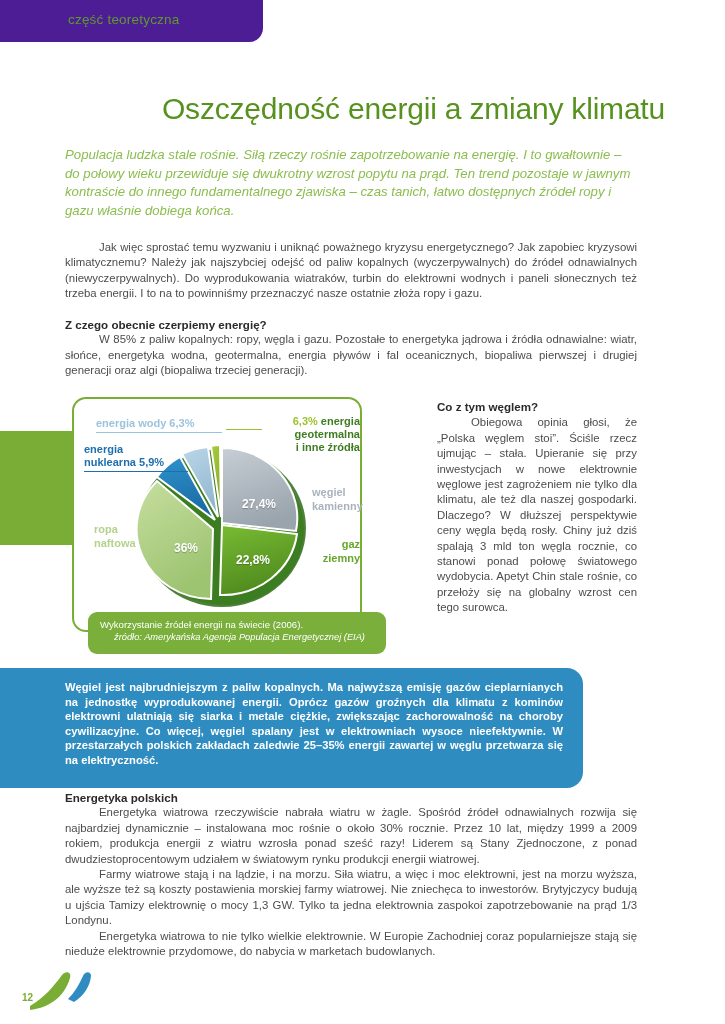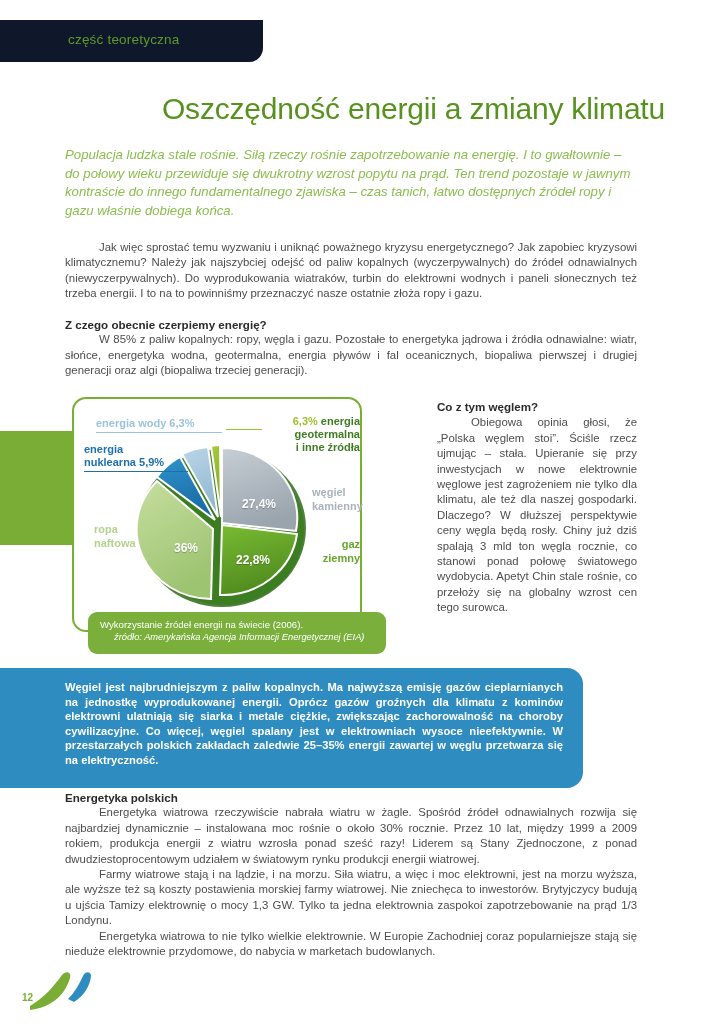--- a/index.html
+++ b/index.html
@@ -8,23 +8,22 @@
     background: #ffffff;
     font-family: "Liberation Sans", sans-serif;
     overflow: hidden;
   }
   .page { position: relative; width: 725px; height: 1024px; background:#fff; }
 
   
   .section-tab {
     position: absolute; left: 0; top: 0;
     width: 263px; height: 42px;
-    background: #0f172a;
+    background: #4c1d95;
     border-bottom-right-radius: 14px;
-    margin-top: 20px;
   }
   .section-tab-label {
     position: absolute; left: 68px; top: 12px;
     font-size: 13.5px; color: #61982c; letter-spacing: .2px;
   }
 
   
   .left-accent {
     position: absolute; left: 0; top: 431px;
     width: 72px; height: 114px;
@@ -250,21 +249,21 @@
       <div class="callout c-oil">
         <div>ropa</div>
         <div>naftowa</div>
       </div>
 
     </div>
   </div>
 
   <div class="chart-caption">
     <div class="l1">Wykorzystanie źródeł energii na świecie (2006).</div>
-    <div class="l2">źródło: Amerykańska Agencja Informacji Energetycznej (EIA)</div>
+    <div class="l2">źródło: Amerykańska Agencja Populacja Energetycznej (EIA)</div>
   </div>
 
   <div class="coal-col">
     <p class="subhead">Co z tym węglem?</p>
     <p class="indent">Obiegowa opinia głosi, że „Polska węglem stoi”. Ściśle rzecz ujmując – stała. Upieranie się przy inwestycjach w nowe elektrownie węglowe jest zagrożeniem nie tylko dla klimatu, ale też dla naszej gospodarki. Dlaczego? W dłuższej perspektywie ceny węgla będą rosły. Chiny już dziś spalają 3 mld ton węgla rocznie, co stanowi ponad połowę światowego wydobycia. Apetyt Chin stale rośnie, co przełoży się na globalny wzrost cen tego surowca.</p>
   </div>
 
   <div class="blue-box">
     <p>Węgiel jest najbrudniejszym z paliw kopalnych. Ma najwyższą emisję gazów cieplarnianych na jednostkę wyprodukowanej energii. Oprócz gazów groźnych dla klimatu z kominów elektrowni ulatniają się siarka i metale ciężkie, zwiększając zachorowalność na choroby cywilizacyjne. Co więcej, węgiel spalany jest w elektrowniach wysoce nieefektywnie. W przestarzałych polskich zakładach zaledwie 25–35% energii zawartej w węglu przetwarza się na elektryczność.</p>
   </div>

